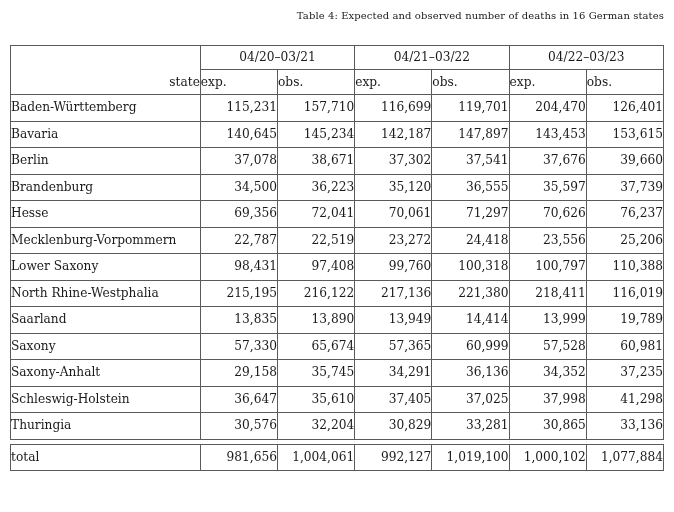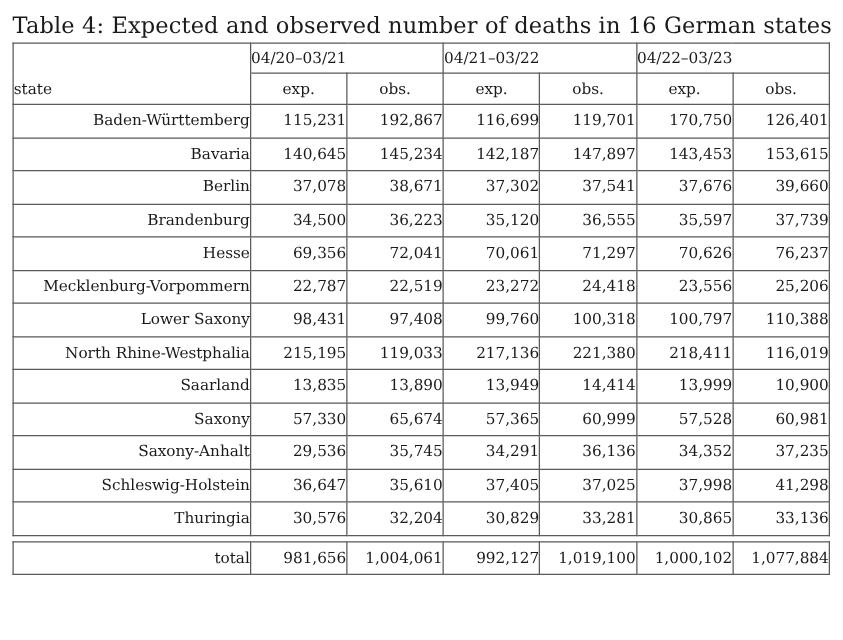--- a/index.html
+++ b/index.html
@@ -16,63 +16,64 @@
   }
   .page {
     width: 674px;
     height: 512px;
     position: relative;
     box-sizing: border-box;
     padding: 8px 10px 0 10px;
   }
   .caption {
     text-align: right;
-    font-size: 18px;
+    font-size: 10px;
     letter-spacing: 0.1px;
-    margin: 2px 0 3px 0;
+    margin: 2px 0 24px 0;
     white-space: nowrap;
   }
   table.deaths {
     border-collapse: collapse;
     width: 654px;
     margin: 0 auto;
     font-size: 12.2px;
   }
   table.deaths td, table.deaths th {
     border: 0.8px solid #5a5a5a;
     padding: 0;
     font-weight: normal;
   }
   
   .grp {
+    text-align: center;
     height: 23px;
     line-height: 23px;
     font-size: 12.2px;
   }
   .blank-corner {
     border-left: 0.8px solid #5a5a5a;
     border-top: 0.8px solid #5a5a5a;
     border-right: 0.8px solid #5a5a5a;
     border-bottom: none !important;
   }
   .hdr2 td {
     height: 24px;
     line-height: 24px;
   }
   .colhdr {
-    text-align: center;
+    text-align: left;
     padding-right: 9px;
   }
   .statehdr {
-    text-align: left;
+    text-align: right;
     padding-left: 9px;
     border-top: none !important;
   }
   .statecell {
-    text-align: right;
+    text-align: left;
     padding-left: 9px;
     height: 25.5px;
     line-height: 25.5px;
     white-space: nowrap;
   }
   .num {
     text-align: right;
     padding-right: 9px;
     height: 25.5px;
     line-height: 25.5px;
@@ -120,24 +121,24 @@
         <td class="colhdr">obs.</td>
         <td class="colhdr">exp.</td>
         <td class="colhdr">obs.</td>
         <td class="colhdr">exp.</td>
         <td class="colhdr">obs.</td>
       </tr>
 
       <tr>
         <td class="statecell">Baden-Württemberg</td>
         <td class="num">115,231</td>
-        <td class="num">192,867</td>
+        <td class="num">157,710</td>
         <td class="num">116,699</td>
         <td class="num">119,701</td>
-        <td class="num">170,750</td>
+        <td class="num">204,470</td>
         <td class="num">126,401</td>
       </tr>
       <tr>
         <td class="statecell">Bavaria</td>
         <td class="num">140,645</td>
         <td class="num">145,234</td>
         <td class="num">142,187</td>
         <td class="num">147,897</td>
         <td class="num">143,453</td>
         <td class="num">153,615</td>
@@ -183,47 +184,47 @@
         <td class="num">98,431</td>
         <td class="num">97,408</td>
         <td class="num">99,760</td>
         <td class="num">100,318</td>
         <td class="num">100,797</td>
         <td class="num">110,388</td>
       </tr>
       <tr>
         <td class="statecell">North Rhine-Westphalia</td>
         <td class="num">215,195</td>
-        <td class="num">119,033</td>
+        <td class="num">216,122</td>
         <td class="num">217,136</td>
         <td class="num">221,380</td>
         <td class="num">218,411</td>
         <td class="num">116,019</td>
       </tr>
       <tr>
         <td class="statecell">Saarland</td>
         <td class="num">13,835</td>
         <td class="num">13,890</td>
         <td class="num">13,949</td>
         <td class="num">14,414</td>
         <td class="num">13,999</td>
-        <td class="num">10,900</td>
+        <td class="num">19,789</td>
       </tr>
       <tr>
         <td class="statecell">Saxony</td>
         <td class="num">57,330</td>
         <td class="num">65,674</td>
         <td class="num">57,365</td>
         <td class="num">60,999</td>
         <td class="num">57,528</td>
         <td class="num">60,981</td>
       </tr>
       <tr>
         <td class="statecell">Saxony-Anhalt</td>
-        <td class="num">29,536</td>
+        <td class="num">29,158</td>
         <td class="num">35,745</td>
         <td class="num">34,291</td>
         <td class="num">36,136</td>
         <td class="num">34,352</td>
         <td class="num">37,235</td>
       </tr>
       <tr>
         <td class="statecell">Schleswig-Holstein</td>
         <td class="num">36,647</td>
         <td class="num">35,610</td>

